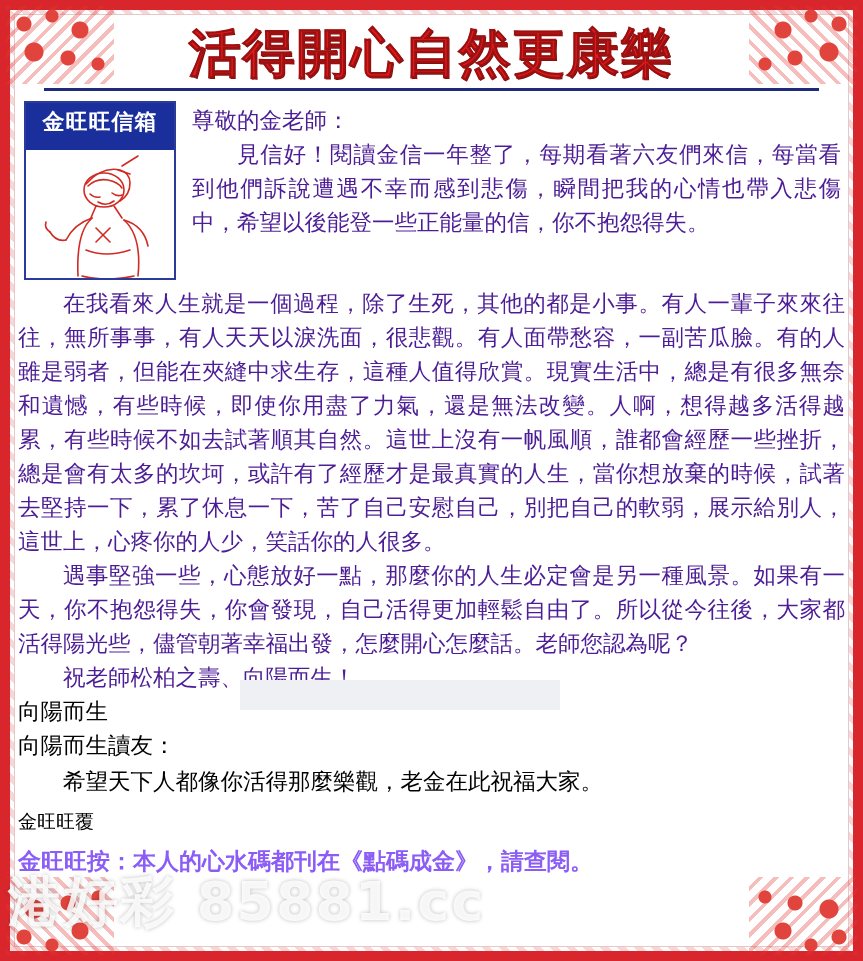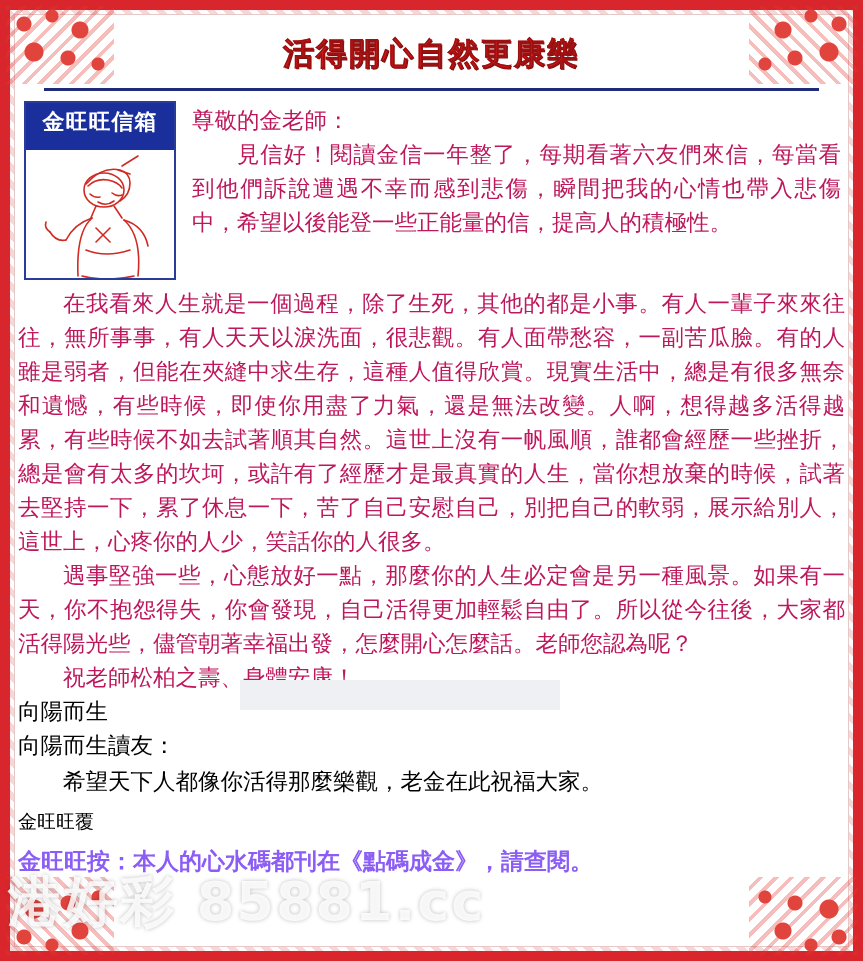--- a/index.html
+++ b/index.html
@@ -64,21 +64,21 @@
     width: 827px;
     height: 929px;
   }
 
   
   .title {
     text-align: center;
     color: #e2181a;
     font-family: "DejaVu Serif", "Liberation Serif", serif;
     font-weight: bold;
-    font-size: 31px;
+    font-size: 52px;
     letter-spacing: 2px;
     line-height: 62px;
     margin: 6px 0 2px 0;
     text-shadow: 1px 1px 0 #7b0f0f;
     -webkit-text-stroke: 0.6px #9b1111;
   }
   .title-rule {
     height: 3px;
     background: #1f2a7a;
     margin: 4px 26px 6px 26px;
@@ -115,21 +115,21 @@
   }
   .mailbox-art svg { display: block; }
 
   .intro {
     flex: 1 1 auto;
     padding: 6px 4px 0 6px;
   }
   .para {
     font-size: 22.5px;
     line-height: 34px;
-    color: #be185d;
+    color: #4c1d95;
     text-align: justify;
     font-family: "DejaVu Serif", "Liberation Serif", serif;
   }
   .para.indent { text-indent: 2em; }
   .body-text { margin-top: 2px; }
   .body-text .para { margin: 0; }
 
   .sign-right {
     font-size: 22.5px;
     line-height: 34px;
@@ -228,29 +228,29 @@
               <path d="M56 126 q24 6 52 0"></path>
               <path d="M70 78 L84 92"></path>
               <path d="M84 78 L70 92"></path>
             </g>
           </svg>
         </div>
       </div>
 
       <div class="intro">
         <div class="para">尊敬的金老師：</div>
-        <div class="para indent">見信好！閱讀金信一年整了，每期看著六友們來信，每當看到他們訴說遭遇不幸而感到悲傷，瞬間把我的心情也帶入悲傷中，希望以後能登一些正能量的信，提高人的積極性。</div>
+        <div class="para indent">見信好！閱讀金信一年整了，每期看著六友們來信，每當看到他們訴說遭遇不幸而感到悲傷，瞬間把我的心情也帶入悲傷中，希望以後能登一些正能量的信，你不抱怨得失。</div>
       </div>
 
     </div>
 
     <div class="body-text">
       <div class="para indent">在我看來人生就是一個過程，除了生死，其他的都是小事。有人一輩子來來往往，無所事事，有人天天以淚洗面，很悲觀。有人面帶愁容，一副苦瓜臉。有的人雖是弱者，但能在夾縫中求生存，這種人值得欣賞。現實生活中，總是有很多無奈和遺憾，有些時候，即使你用盡了力氣，還是無法改變。人啊，想得越多活得越累，有些時候不如去試著順其自然。這世上沒有一帆風順，誰都會經歷一些挫折，總是會有太多的坎坷，或許有了經歷才是最真實的人生，當你想放棄的時候，試著去堅持一下，累了休息一下，苦了自己安慰自己，別把自己的軟弱，展示給別人，這世上，心疼你的人少，笑話你的人很多。</div>
       <div class="para indent">遇事堅強一些，心態放好一點，那麼你的人生必定會是另一種風景。如果有一天，你不抱怨得失，你會發現，自己活得更加輕鬆自由了。所以從今往後，大家都活得陽光些，儘管朝著幸福出發，怎麼開心怎麼話。老師您認為呢？</div>
-      <div class="para indent">祝老師松柏之壽、身體安康！</div>
+      <div class="para indent">祝老師松柏之壽、向陽而生！</div>
     </div>
 
     <div class="sign-right">
       <span>向陽而生</span>
       <div class="redaction"></div>
     </div>
 
     <div class="reply-to">向陽而生讀友：</div>
     <div class="reply-body">希望天下人都像你活得那麼樂觀，老金在此祝福大家。</div>
     <div class="sign-2">金旺旺覆</div>

